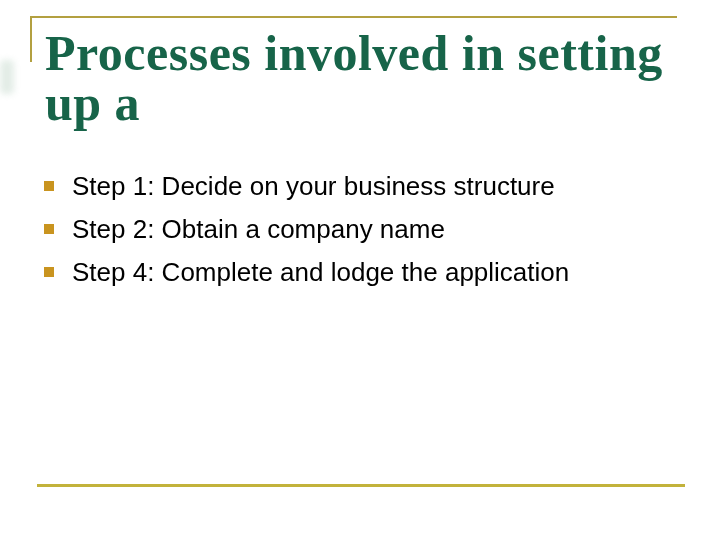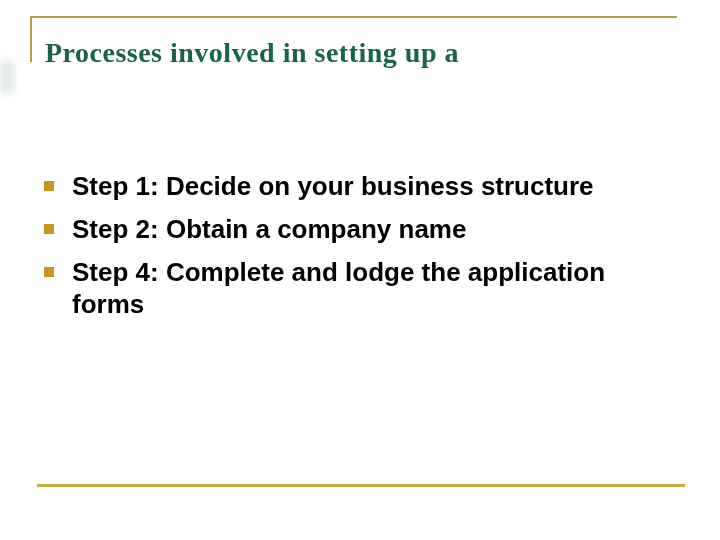--- a/index.html
+++ b/index.html
@@ -46,42 +46,41 @@
     border-radius: 4px;
   }
   .title {
     position: absolute;
     left: 45px;
     top: 28px;
     width: 620px;
     margin: 0;
     font-family: "Liberation Serif", "DejaVu Serif", serif;
     font-weight: bold;
-    font-size: 28px;
+    font-size: 50px;
     line-height: 50px;
     color: #176449;
     letter-spacing: 0.5px;
   }
   .bullets {
     position: absolute;
     left: 44px;
     top: 170px;
     width: 616px;
     margin: 0;
     padding: 0;
     list-style: none;
   }
   .bullets li {
     position: relative;
     padding-left: 28px;
     margin: 0 0 11px 0;
     font-size: 26px;
     line-height: 32px;
     color: #000000;
-    font-weight: bold;
   }
   .marker {
     position: absolute;
     left: 0;
     top: 11px;
     width: 10px;
     height: 10px;
     background: #c9941f;
   }
   .bl:empty { display: none; }
@@ -114,19 +113,18 @@
 
     </li>
     <li>
       <span class="marker"></span>
       <div class="bl">Step 2: Obtain a company name</div>
 
     </li>
     <li>
       <span class="marker"></span>
       <div class="bl">Step 4: Complete and lodge the application</div>
-      <div class="bl">forms</div>
     </li>
   </ul>
 
   <div class="rule-bottom"></div>
 
 </div>
 
 </body></html>

